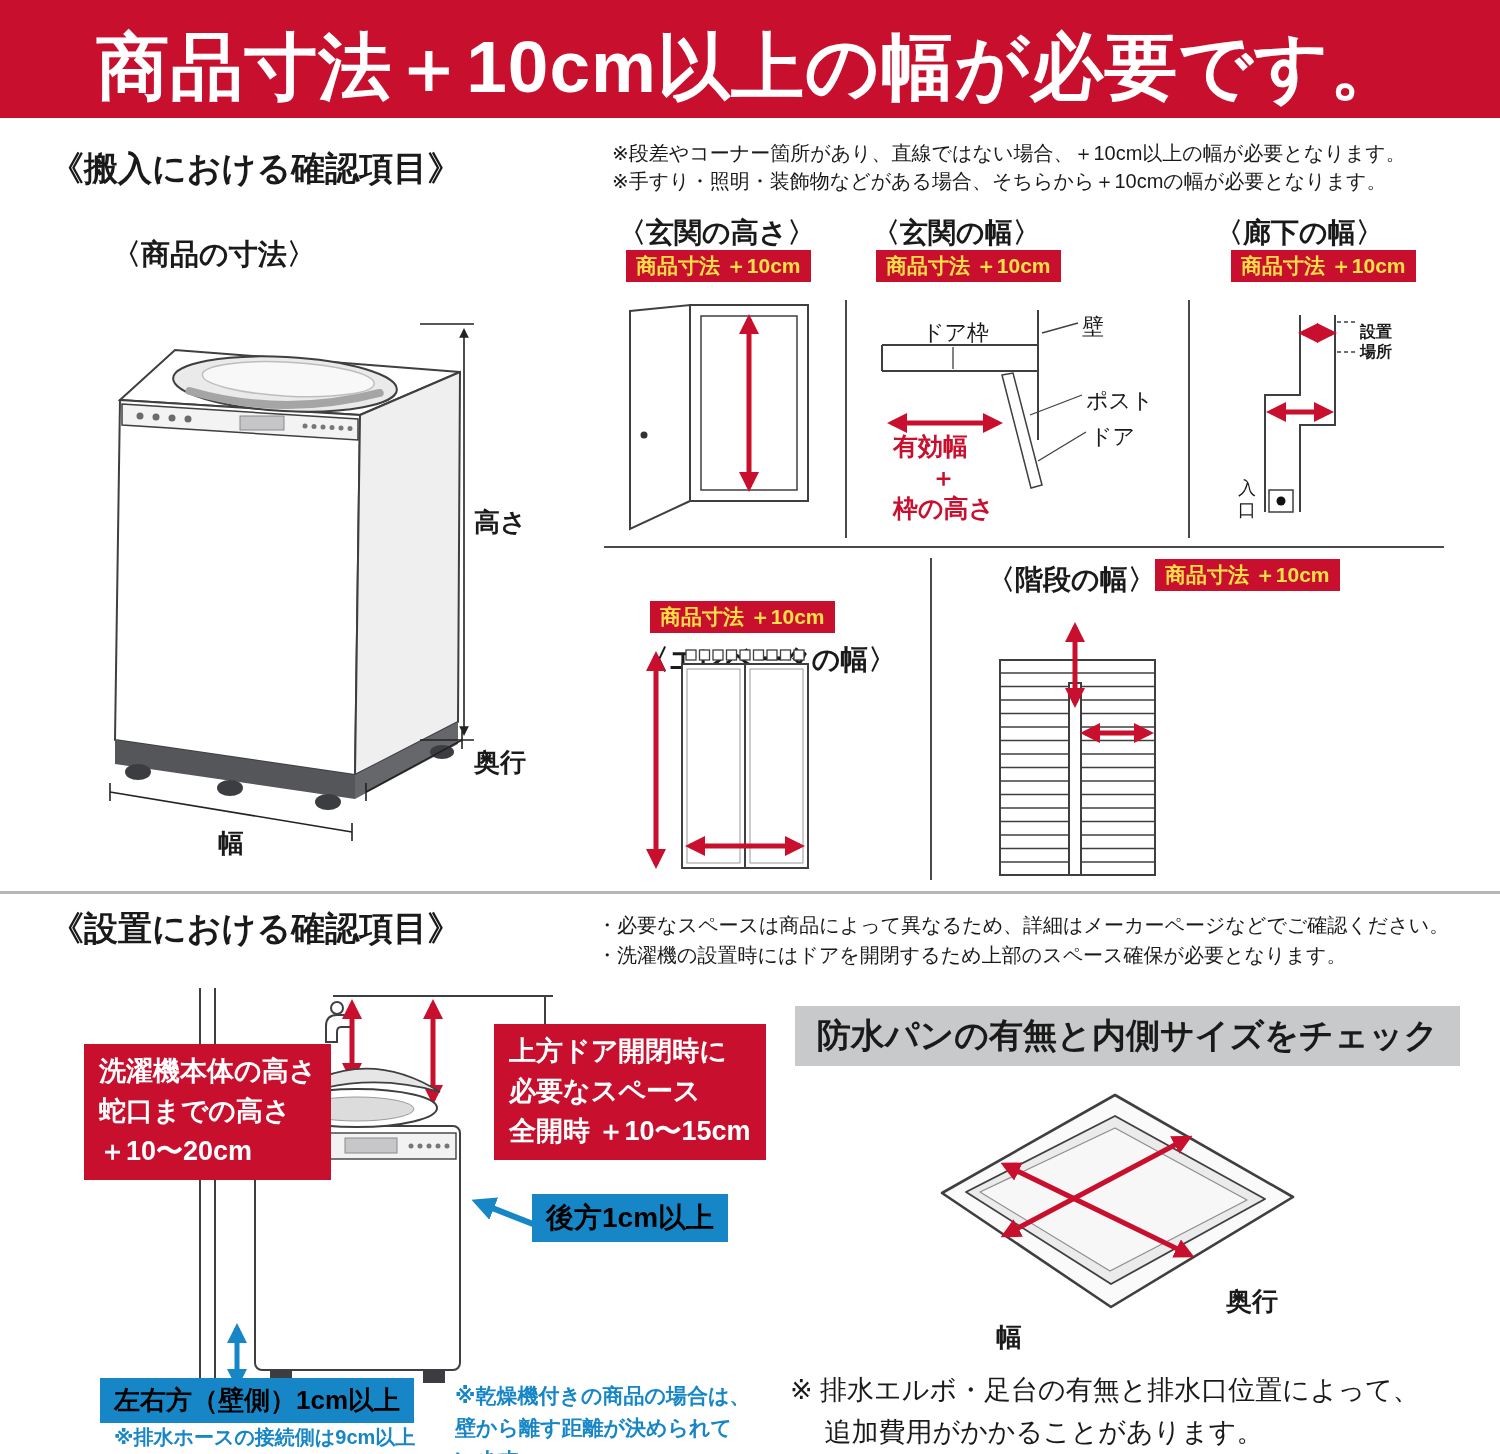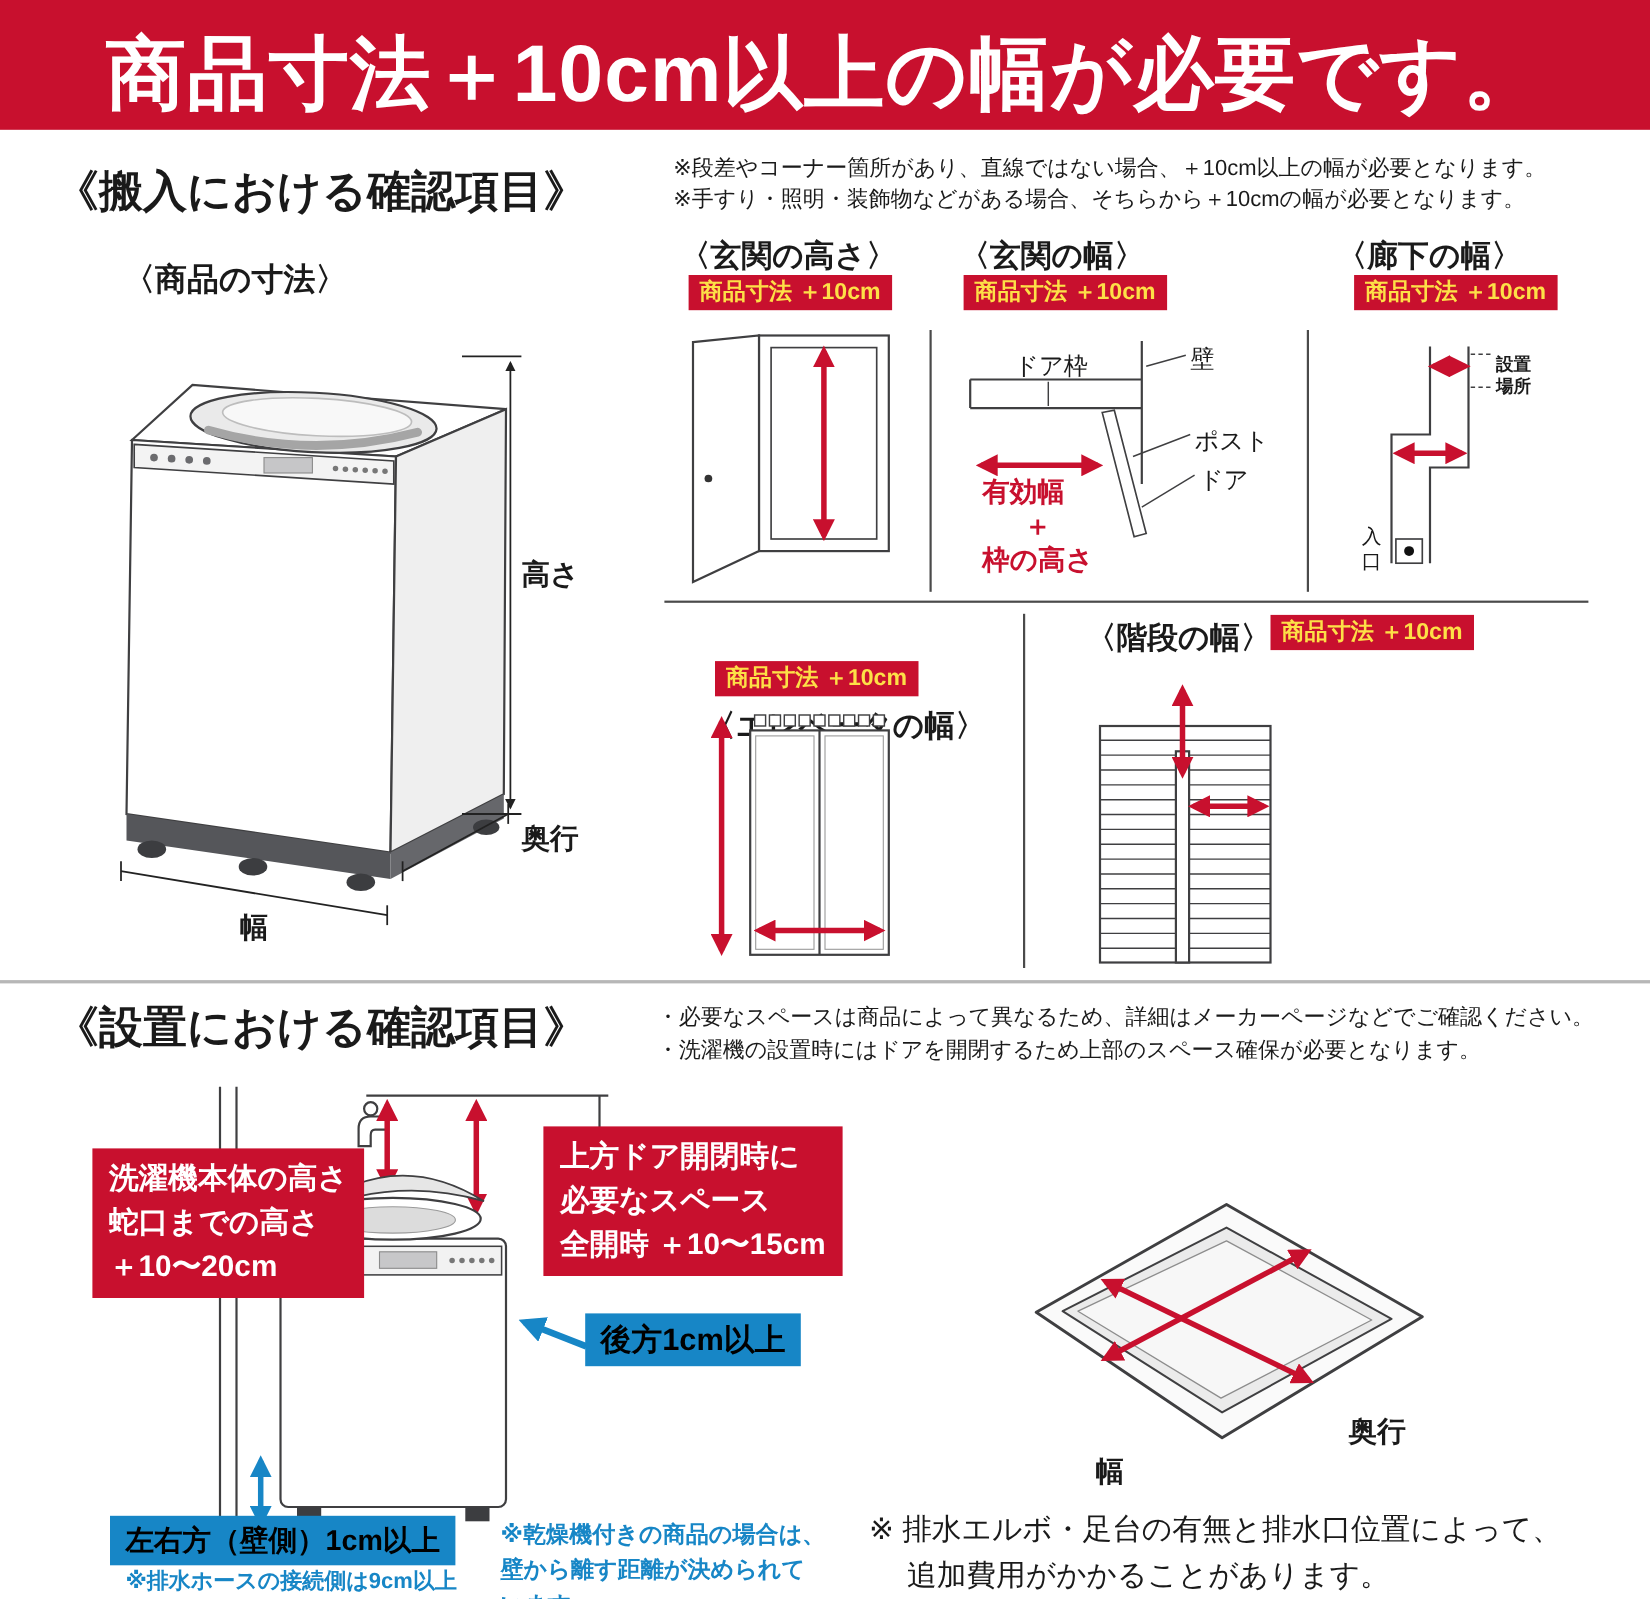--- a/index.html
+++ b/index.html
@@ -2,21 +2,21 @@
 <html style="--red: #c8102e; --blue: #1786c6; --gray-banner: #c8c9ca;"><head>
 <meta charset="utf-8">
 <style>
   *{margin:0;padding:0;box-sizing:border-box;}
   html,body{background:#fff;}
   body{font-family:"Liberation Sans","DejaVu Sans",sans-serif;color:#1a1a1a;}
   #canvas{position:relative;width:1500px;height:1454px;background:#fff;overflow:hidden;}
   .abs{position:absolute;}
   .banner{left:0;top:0;width:1500px;height:118px;background:var(--red,#c8102e);display:flex;align-items:flex-end;justify-content:center;}
   .banner-text{color:#fff;font-size:73px;font-weight:bold;letter-spacing:1px;white-space:nowrap;}
-  .h1{font-size:40px;font-weight:bold;white-space:nowrap;}
+  .h1{font-size:34px;font-weight:bold;white-space:nowrap;}
   .h2{font-size:29px;font-weight:bold;white-space:nowrap;}
   .h3{font-size:28px;font-weight:bold;white-space:nowrap;}
   .note{font-size:20px;line-height:1.35;white-space:nowrap;}
   .dim{font-size:26px;font-weight:bold;white-space:nowrap;}
   .small{font-size:22px;white-space:nowrap;}
   .tiny{font-size:16px;line-height:1.25;}
   .badge{background:var(--red,#c8102e);color:#fde047;font-size:21px;font-weight:bold;padding:3px 10px;white-space:nowrap;line-height:1.25;}
   .redtxt{color:var(--red,#c8102e);font-weight:bold;font-size:25px;white-space:nowrap;}
   .redbox{background:var(--red,#c8102e);color:#fff;font-weight:bold;font-size:27px;line-height:1.48;padding:8px 15px;white-space:pre-line;}
   .bluebox{background:var(--blue,#1786c6);color:#000000;font-weight:bold;padding:5px 14px;white-space:nowrap;}
@@ -262,20 +262,21 @@
   <div class="abs redbox" style="left:494px;top:1024px;">上方ドア開閉時に
 必要なスペース
 全開時 ＋10〜15cm</div>
   <div class="abs bluebox" style="left:532px;top:1194px;font-size:28px;">後方1cm以上</div>
   <div class="abs bluebox" style="left:100px;top:1378px;font-size:26px;">左右方（壁側）1cm以上</div>
   <div class="abs bluetxt" style="left:114px;top:1424px;font-size:20px;white-space:nowrap;">※排水ホースの接続側は9cm以上</div>
   <div class="abs bluetxt prewrap" style="left:455px;top:1380px;font-size:21px;line-height:1.5;">※乾燥機付きの商品の場合は、
 壁から離す距離が決められて
 います。</div>
 
+  <div class="abs graybanner" style="left:795px;top:1006px;width:665px;height:60px;">防水パンの有無と内側サイズをチェック</div>
   <div class="abs" style="left:930px;top:1080px;width:390px;height:270px;">
     <svg width="390" height="270" viewBox="0 0 390 270">
       <path d="M185,15 L363,117 L181,227 L12,113 Z" style="fill:#fafafa;stroke:#3f3f41;stroke-width:2.6;stroke-linejoin:round;"></path>
       <path d="M185,36 L335,119 L181,204 L36,112 Z" style="fill:#ebebeb;stroke:#3f3f41;stroke-width:1.8;stroke-linejoin:round;"></path>
       <path d="M185,48 L317,120 L180,191 L50,112 Z" style="fill:#f7f7f7;stroke:#8d8d8d;stroke-width:1.2;stroke-linejoin:round;"></path>
       <line x1="75" y1="85" x2="260" y2="175" class="arrR" marker-start="url(#ahR)" marker-end="url(#ahR)"></line>
       <line x1="75" y1="155" x2="258" y2="58" class="arrR" marker-start="url(#ahR)" marker-end="url(#ahR)"></line>
     </svg>
   </div>
   <div class="abs dim" style="left:996px;top:1320px;">幅</div>

